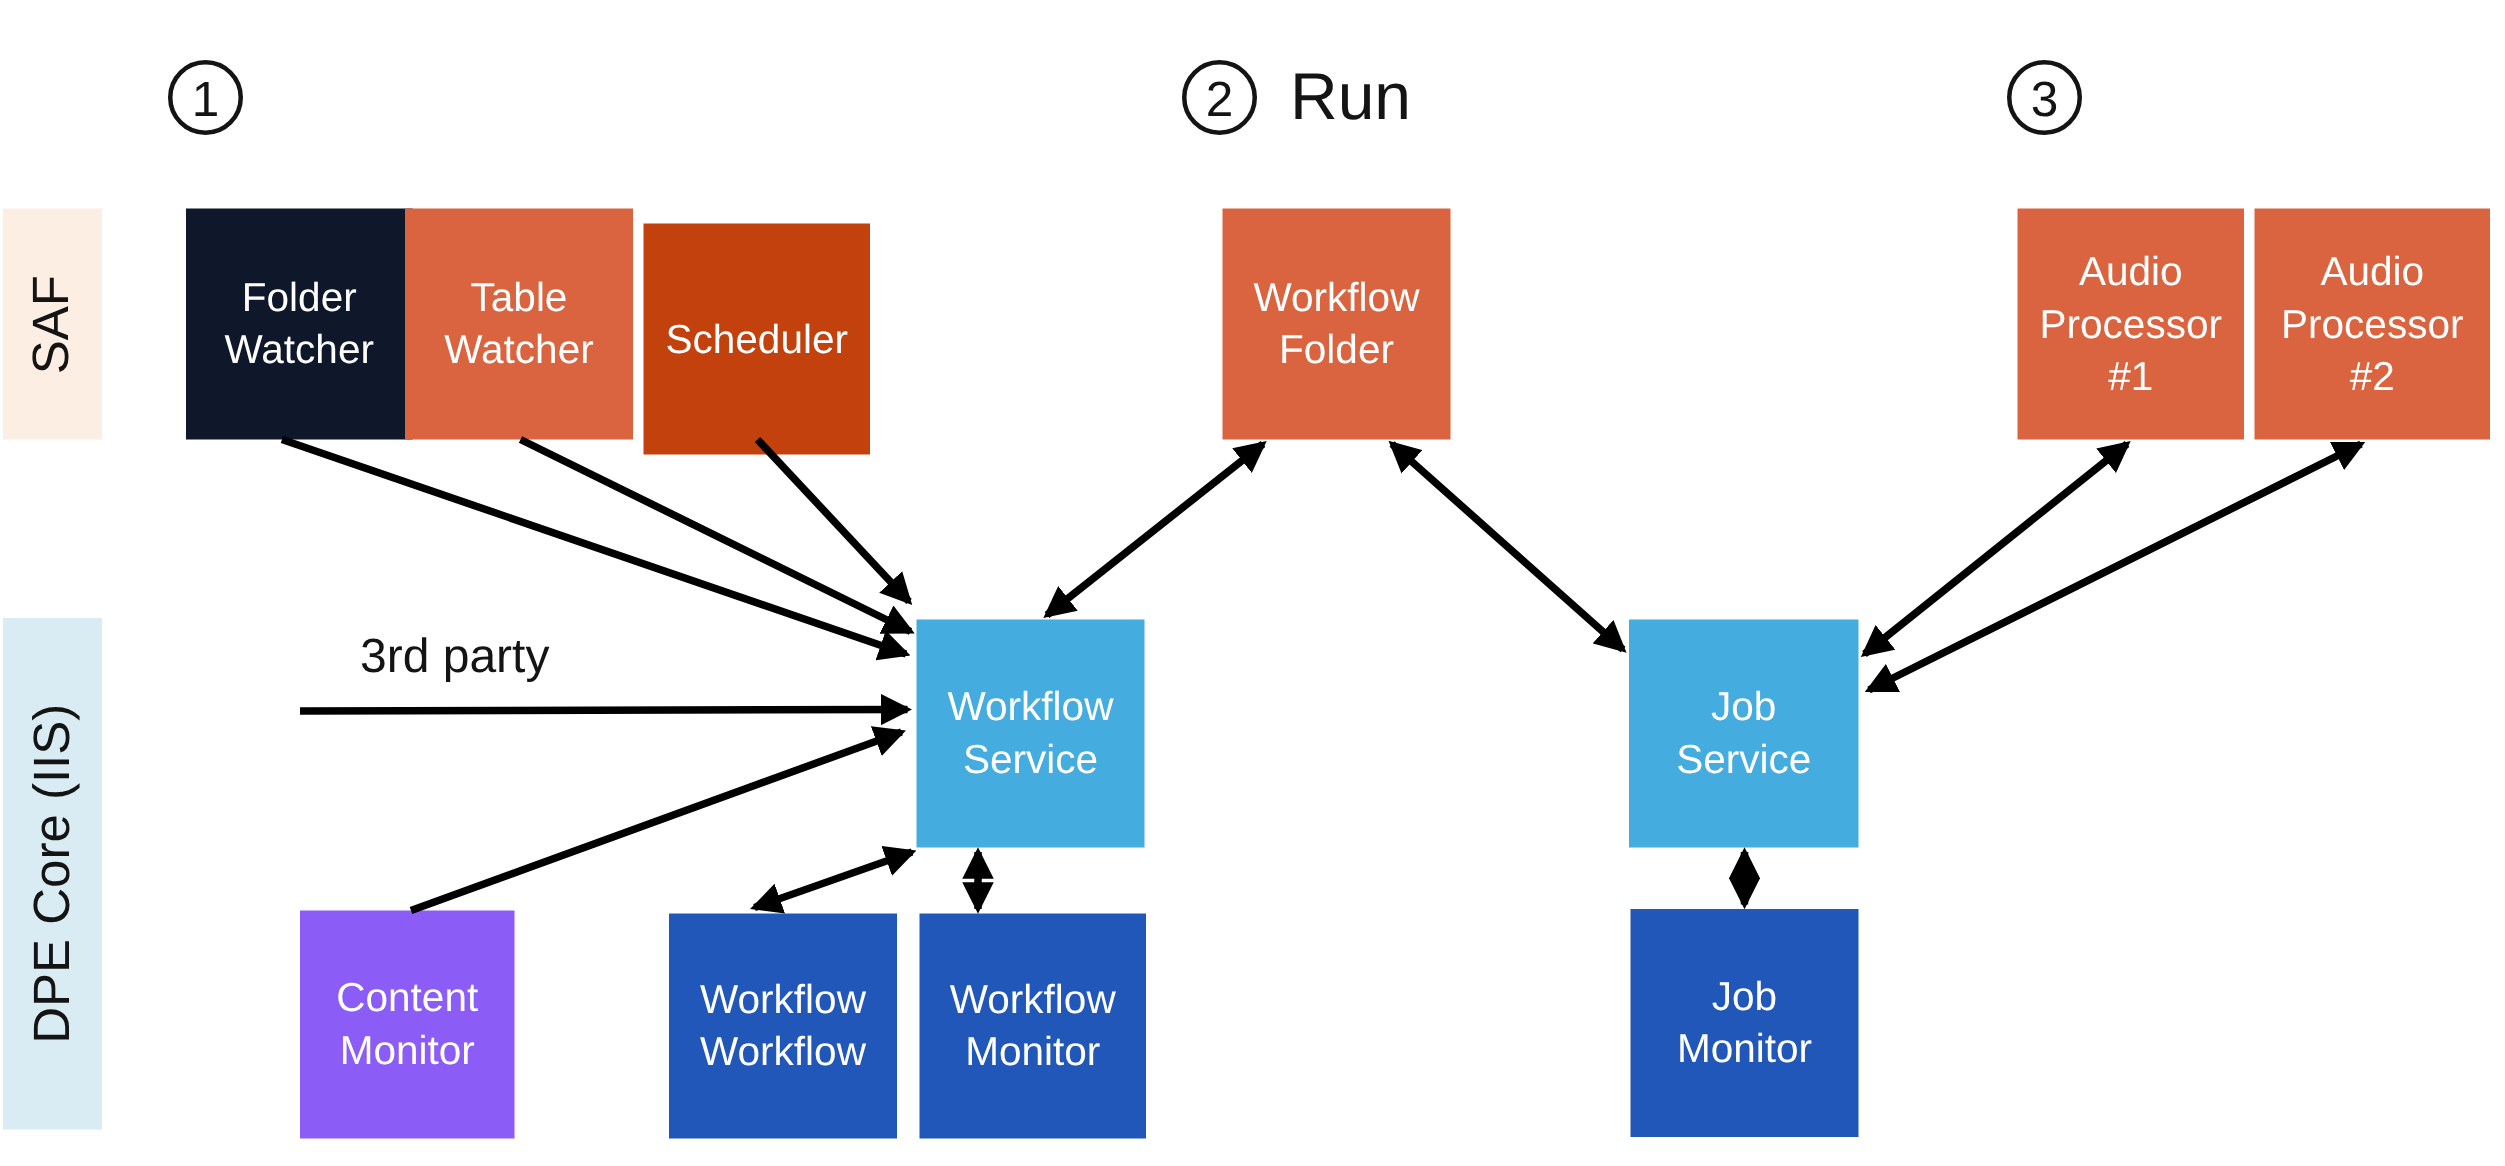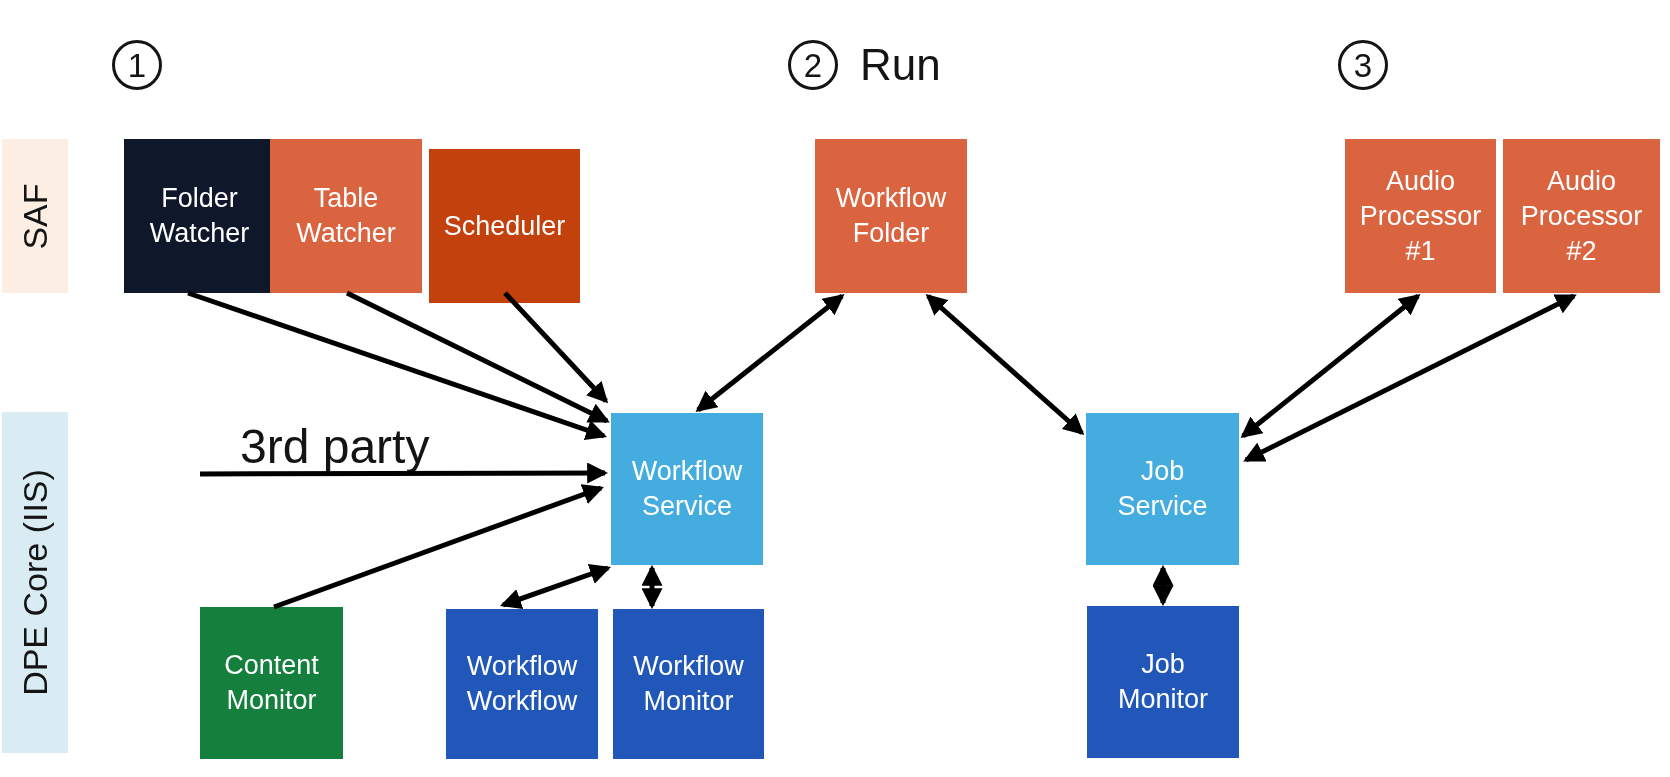--- a/index.html
+++ b/index.html
@@ -22,21 +22,21 @@
   .heading-run{left:788px}
   .heading-scale{left:1338px}
 
   
   .lane{position:absolute;left:2px;width:66px;display:flex;align-items:center;justify-content:center;z-index:1}
   .lane-saf{top:139px;height:154px}
   .lane-dpe{top:412px;height:341px}
   .lane-text{transform:rotate(-90deg);white-space:nowrap;flex-shrink:0;font-size:34px;color:#141414}
 
   
-  .annotation{position:absolute;left:240px;top:419px;font-size:48px;color:#141414;z-index:2;white-space:nowrap}
+  .annotation{position:absolute;left:240px;top:419px;font-size:32px;color:#141414;z-index:2;white-space:nowrap}
 
   
   .node{
     position:absolute;z-index:2;color:#ffffff;
     display:flex;flex-direction:column;align-items:center;justify-content:center;
   }
   .node-line{font-size:27px;line-height:35px;text-align:center;white-space:nowrap}
 
   
   #arrow-svg{position:absolute;left:0;top:0;width:1670px;height:777px;z-index:3;pointer-events:none}
@@ -114,21 +114,21 @@
         <div class="node-line">#2</div>
       </div>
       <div class="node" style="left: 611px; top: 413px; width: 152px; height: 152px; background: rgb(69, 172, 223); color: rgb(255, 255, 255);">
         <div class="node-line">Workflow</div>
         <div class="node-line">Service</div>
       </div>
       <div class="node" style="left: 1086px; top: 413px; width: 153px; height: 152px; background: rgb(69, 172, 223); color: rgb(255, 255, 255);">
         <div class="node-line">Job</div>
         <div class="node-line">Service</div>
       </div>
-      <div class="node" style="left: 200px; top: 607px; width: 143px; height: 152px; background: #15803d; color: rgb(255, 255, 255);">
+      <div class="node" style="left: 200px; top: 607px; width: 143px; height: 152px; background: #8b5cf6; color: rgb(255, 255, 255);">
         <div class="node-line">Content</div>
         <div class="node-line">Monitor</div>
       </div>
       <div class="node" style="left: 446px; top: 609px; width: 152px; height: 150px; background: rgb(32, 87, 184); color: rgb(255, 255, 255);">
         <div class="node-line">Workflow</div>
         <div class="node-line">Workflow</div>
       </div>
       <div class="node" style="left: 613px; top: 609px; width: 151px; height: 150px; background: rgb(32, 87, 184); color: rgb(255, 255, 255);">
         <div class="node-line">Workflow</div>
         <div class="node-line">Monitor</div>

